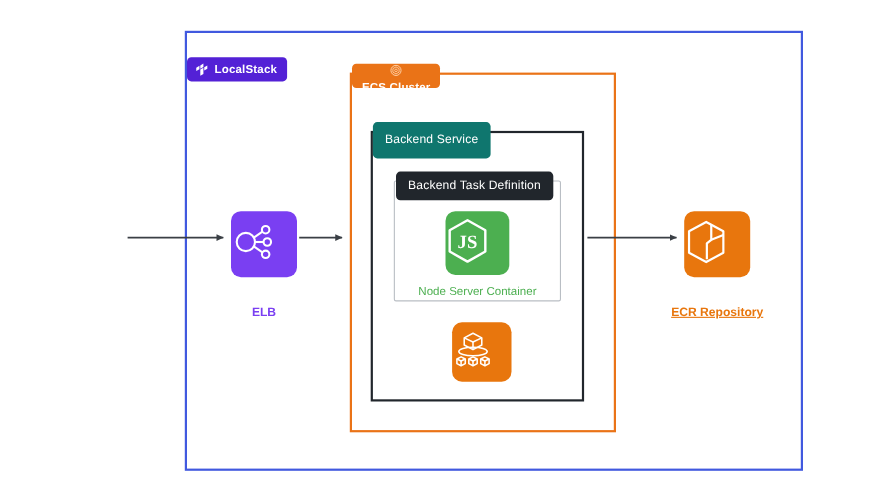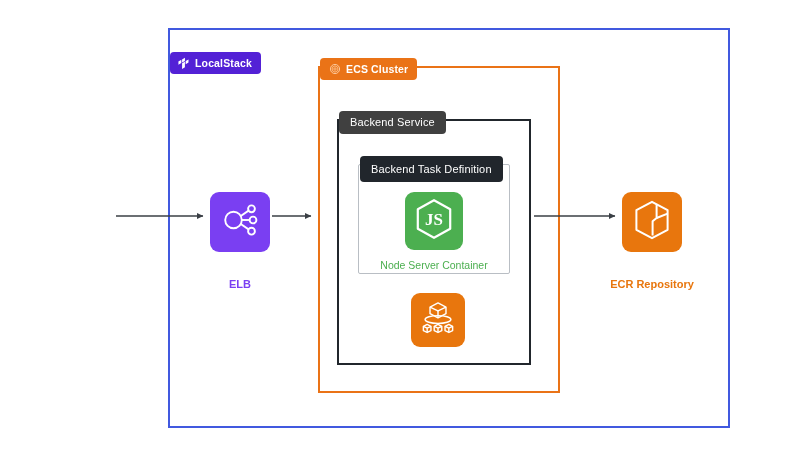--- a/index.html
+++ b/index.html
@@ -83,28 +83,29 @@
     border-radius: 4px;
     height: 22px;
     padding: 0 9px 0 7px;
     margin-top: 32px;
   }
   .tag-ecs {
     left: 320px;
     top: 58px;
     background: #ea7317;
     height: 22px;
+    flex-direction: column;
   }
   .tag-service {
     left: 339px;
     top: 111px;
-    background: #404040;
+    background: #0f766e;
     font-weight: 400;
     font-size: 11px;
-    height: 23px;
+    height: 33px;
     padding: 0 11px;
   }
   .tag-taskdef {
     left: 360px;
     top: 156px;
     background: #21262c;
     font-weight: 400;
     font-size: 11px;
     height: 23px;
     padding: 13px 11px;
@@ -114,21 +115,21 @@
   
   .node {
     position: absolute;
     display: flex;
     flex-direction: column;
     align-items: center;
   }
   .node-icon {
     display: flex;
     align-items: center;
-    justify-content: center;
+    justify-content: flex-start;
     border-radius: 9px;
   }
   .node-label {
     margin-top: 26px;
     font-size: 11px;
     line-height: 1.1;
     text-align: center;
     white-space: nowrap;
   }
 
@@ -138,21 +139,21 @@
   .node-user .node-label { color: #21262c; margin-top: 11px; }
 
   
   .node-elb { left: 210px; top: 192px; width: 60px; }
   .node-elb .node-icon { width: 60px; height: 60px; background: #7a3ff2; }
   .node-elb .node-label { color: #7a3ff2; font-weight: 700; }
 
   
   .node-ecr { left: 622px; top: 192px; width: 60px; }
   .node-ecr .node-icon { width: 60px; height: 60px; background: #e8760d; }
-  .node-ecr .node-label { color: #e8760d; font-weight: 700; }
+  .node-ecr .node-label { color: #e8760d; font-weight: 700; text-decoration: underline; }
 
   
   .node-nodesrv { left: 405px; top: 192px; width: 58px; }
   .node-nodesrv .node-icon { width: 58px; height: 58px; background: #4caf50; }
   .node-nodesrv .node-label {
     color: #4caf50;
     font-weight: 400;
     margin-top: 10px;
     font-size: 10.5px;
   }

